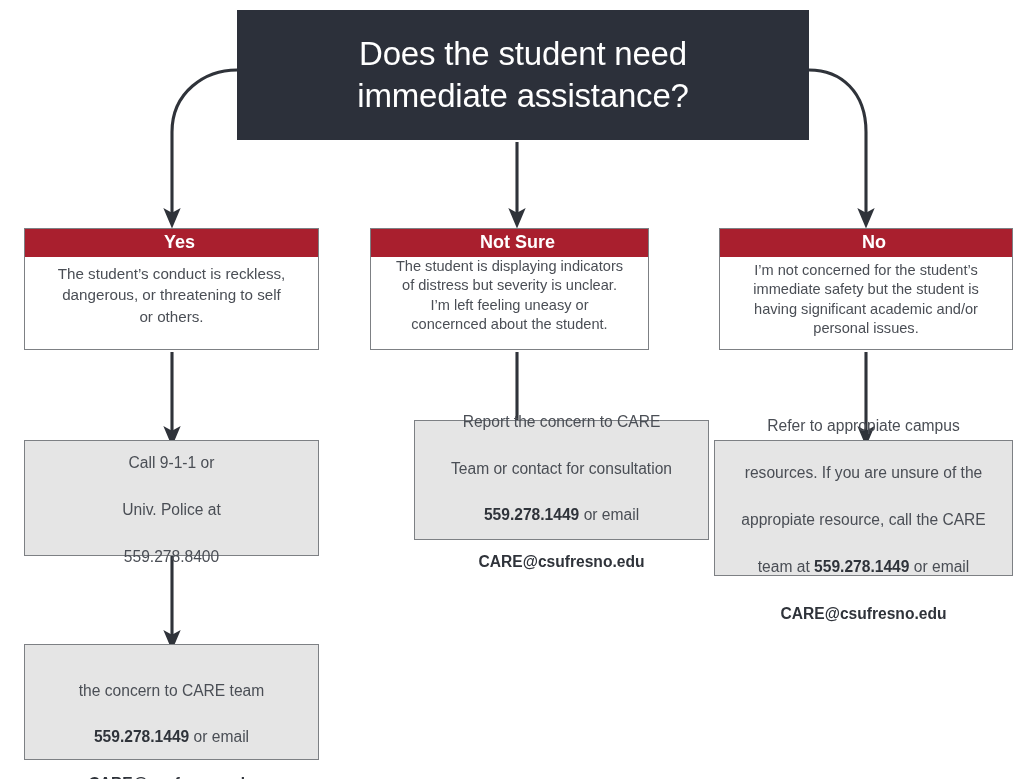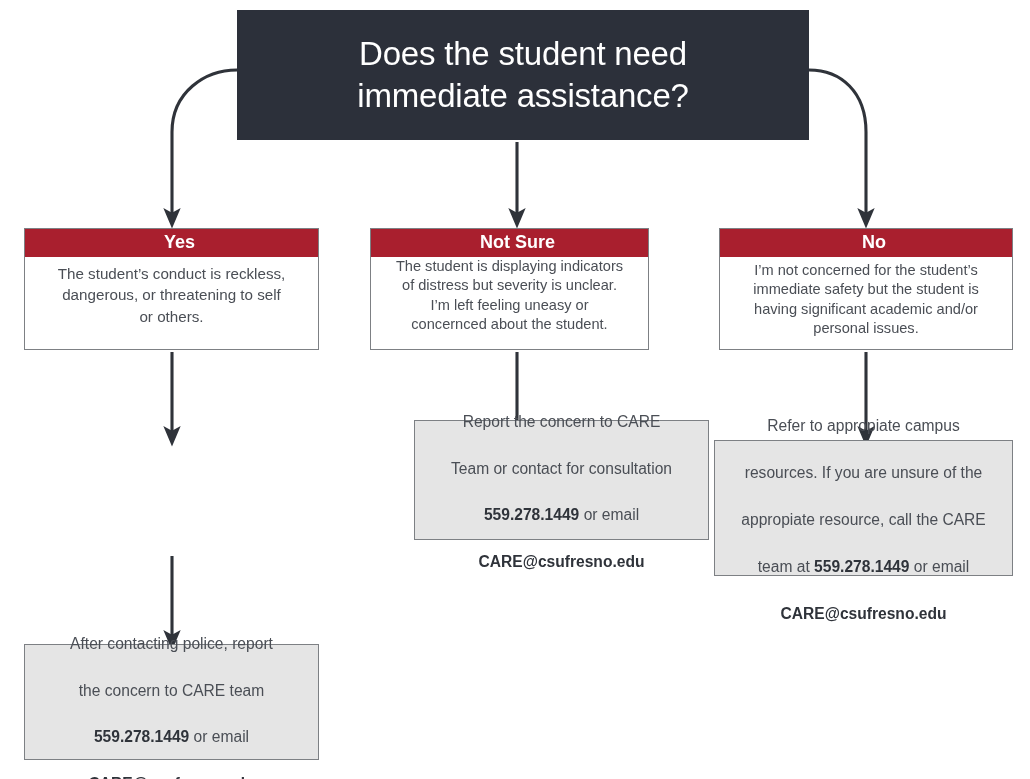--- a/index.html
+++ b/index.html
@@ -149,24 +149,31 @@
 immediate assistance?</div>
   </div>
 
   <div class="cat-box" style="left:24px; top:228px; width:295px; height:122px;">
     <div class="cat-head">Yes</div>
     <div class="cat-body">The student’s conduct is reckless,
 dangerous, or threatening to self
 or others.</div>
   </div>
 
+  <div class="plain-box" style="left:24px; top:440px; width:295px; height:116px;">
+    <div class="plain-text">
+      <span>Call 9-1-1 or</span><br>
+      <span>Univ. Police at</span><br>
+      <span>559.278.8400</span>
+    </div>
+  </div>
 
   <div class="plain-box" style="left:24px; top:644px; width:295px; height:116px;">
     <div class="plain-text">
-      <span>After contacting police, report</span><br>
+      <br>
       <span>the concern to CARE team</span><br>
       <span class="bold-line">559.278.1449</span><span> or email</span><br>
       <span class="bold-line">CARE@csufresno.edu</span>
     </div>
   </div>
 
   <div class="cat-box" style="left:370px; top:228px; width:279px; height:122px;">
     <div class="cat-head">Not Sure</div>
     <div class="cat-body" style="font-size:14.6px; line-height:1.33; padding-top:0;">The student is displaying indicators
 of distress but severity is unclear.

